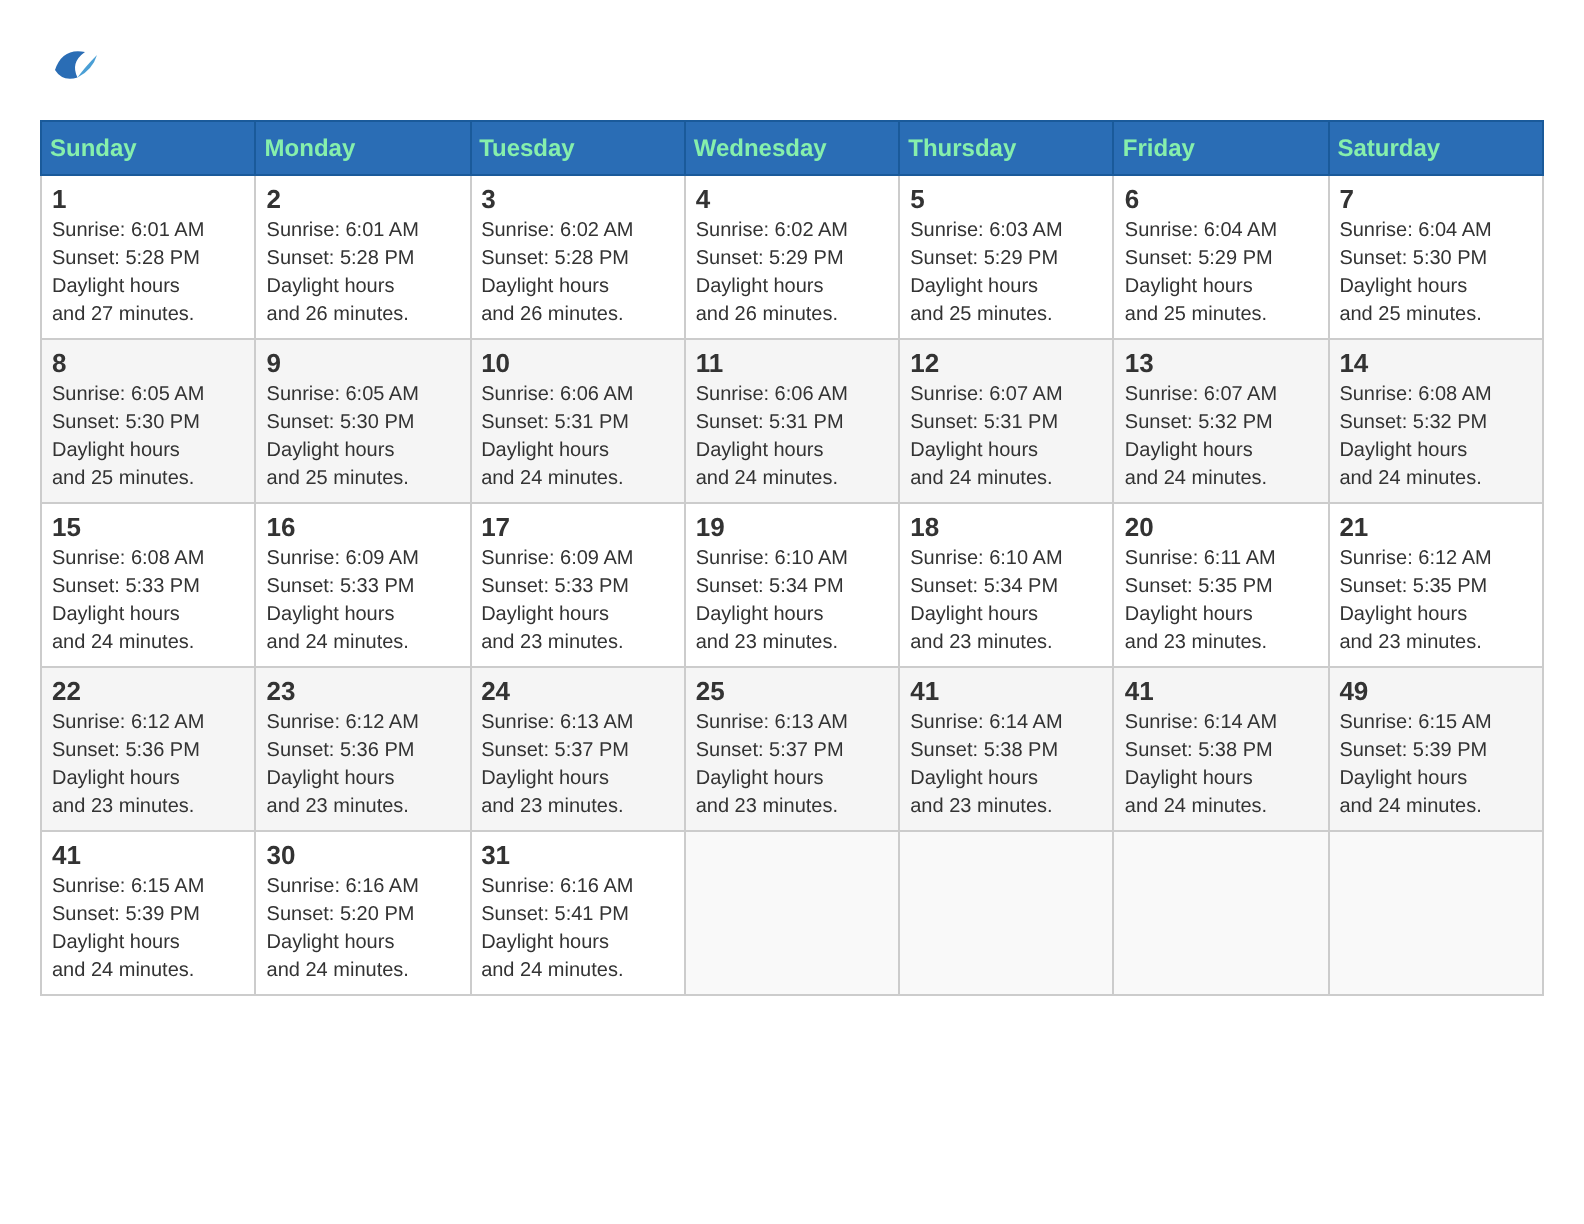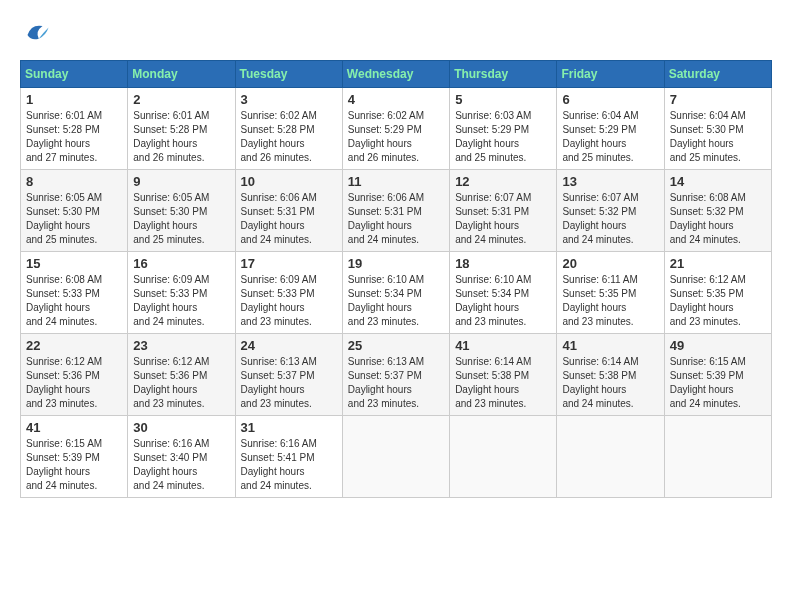--- a/index.html
+++ b/index.html
@@ -387,21 +387,21 @@
           <span>Sunrise: 6:15 AM</span><br>
           <span>Sunset: 5:39 PM</span><br>
           <span>Daylight hours</span><br>
           <span>and 24 minutes.</span>
         </div>
       </td>
         <td>
         <span class="day-number">30</span>
         <div class="day-info">
           <span>Sunrise: 6:16 AM</span><br>
-          <span>Sunset: 3:40 PM</span><br>
+          <span>Sunset: 5:20 PM</span><br>
           <span>Daylight hours</span><br>
           <span>and 24 minutes.</span>
         </div>
       </td>
         <td>
         <span class="day-number">31</span>
         <div class="day-info">
           <span>Sunrise: 6:16 AM</span><br>
           <span>Sunset: 5:41 PM</span><br>
           <span>Daylight hours</span><br>

